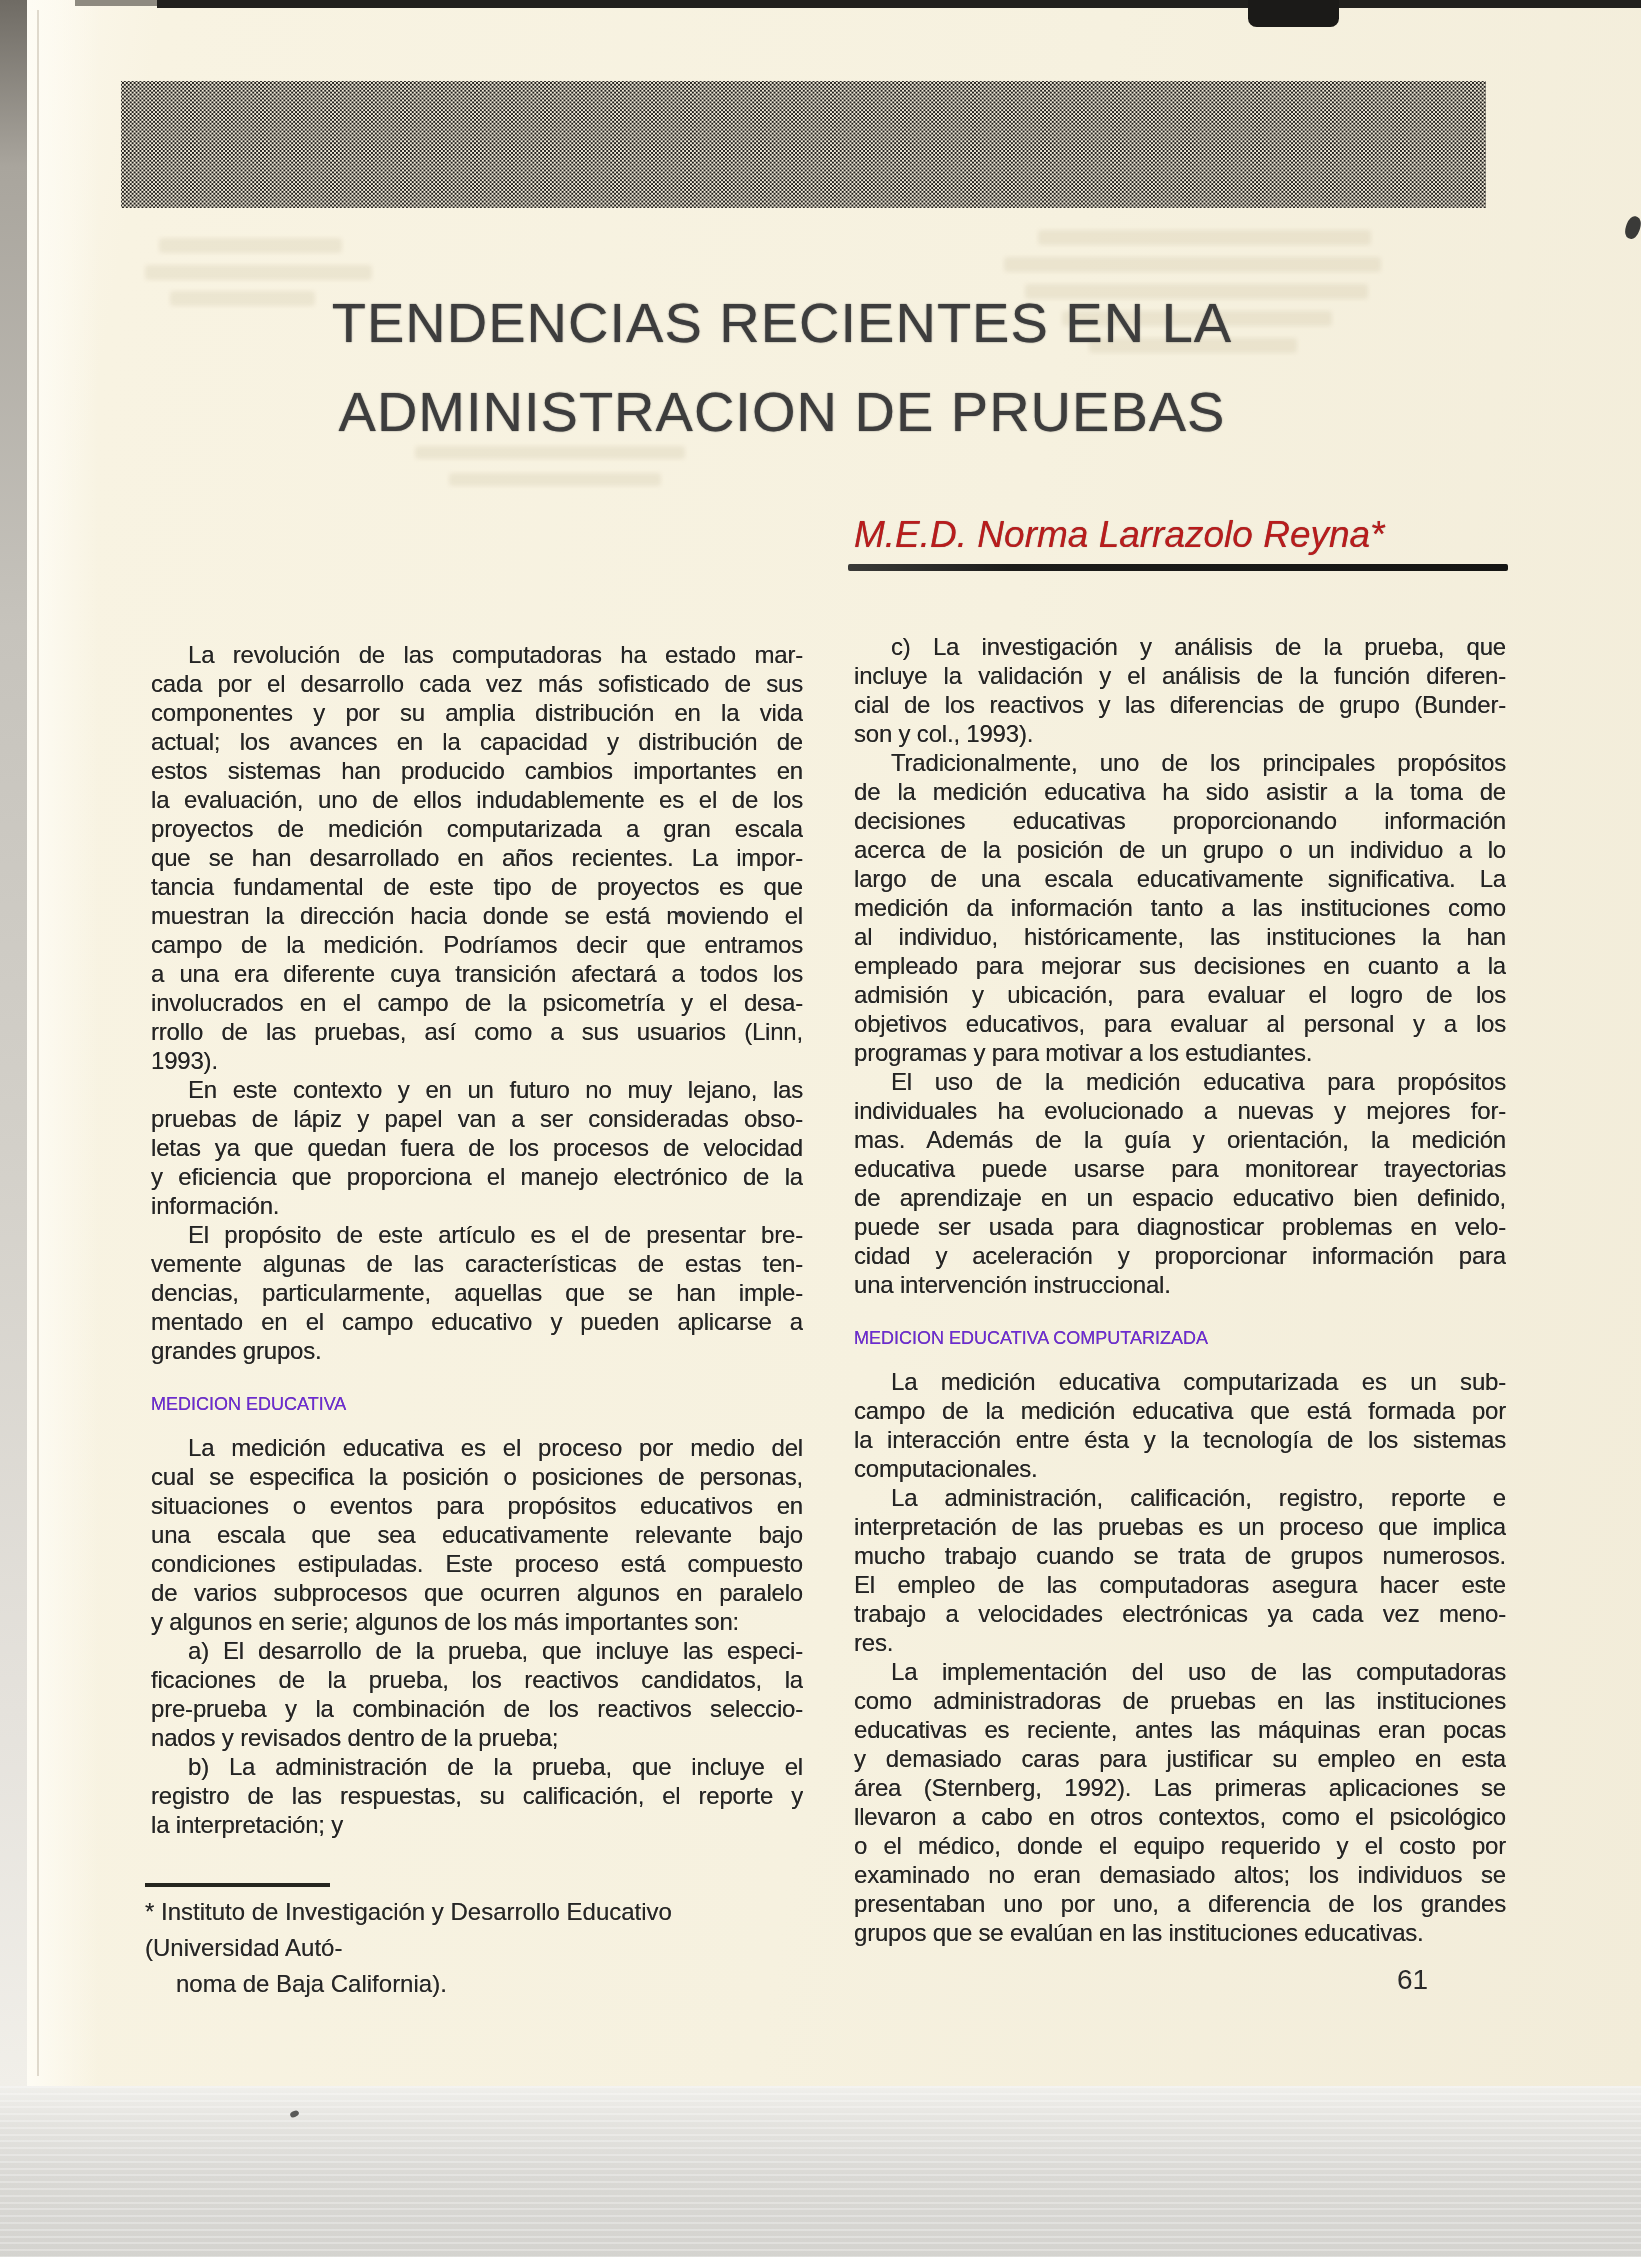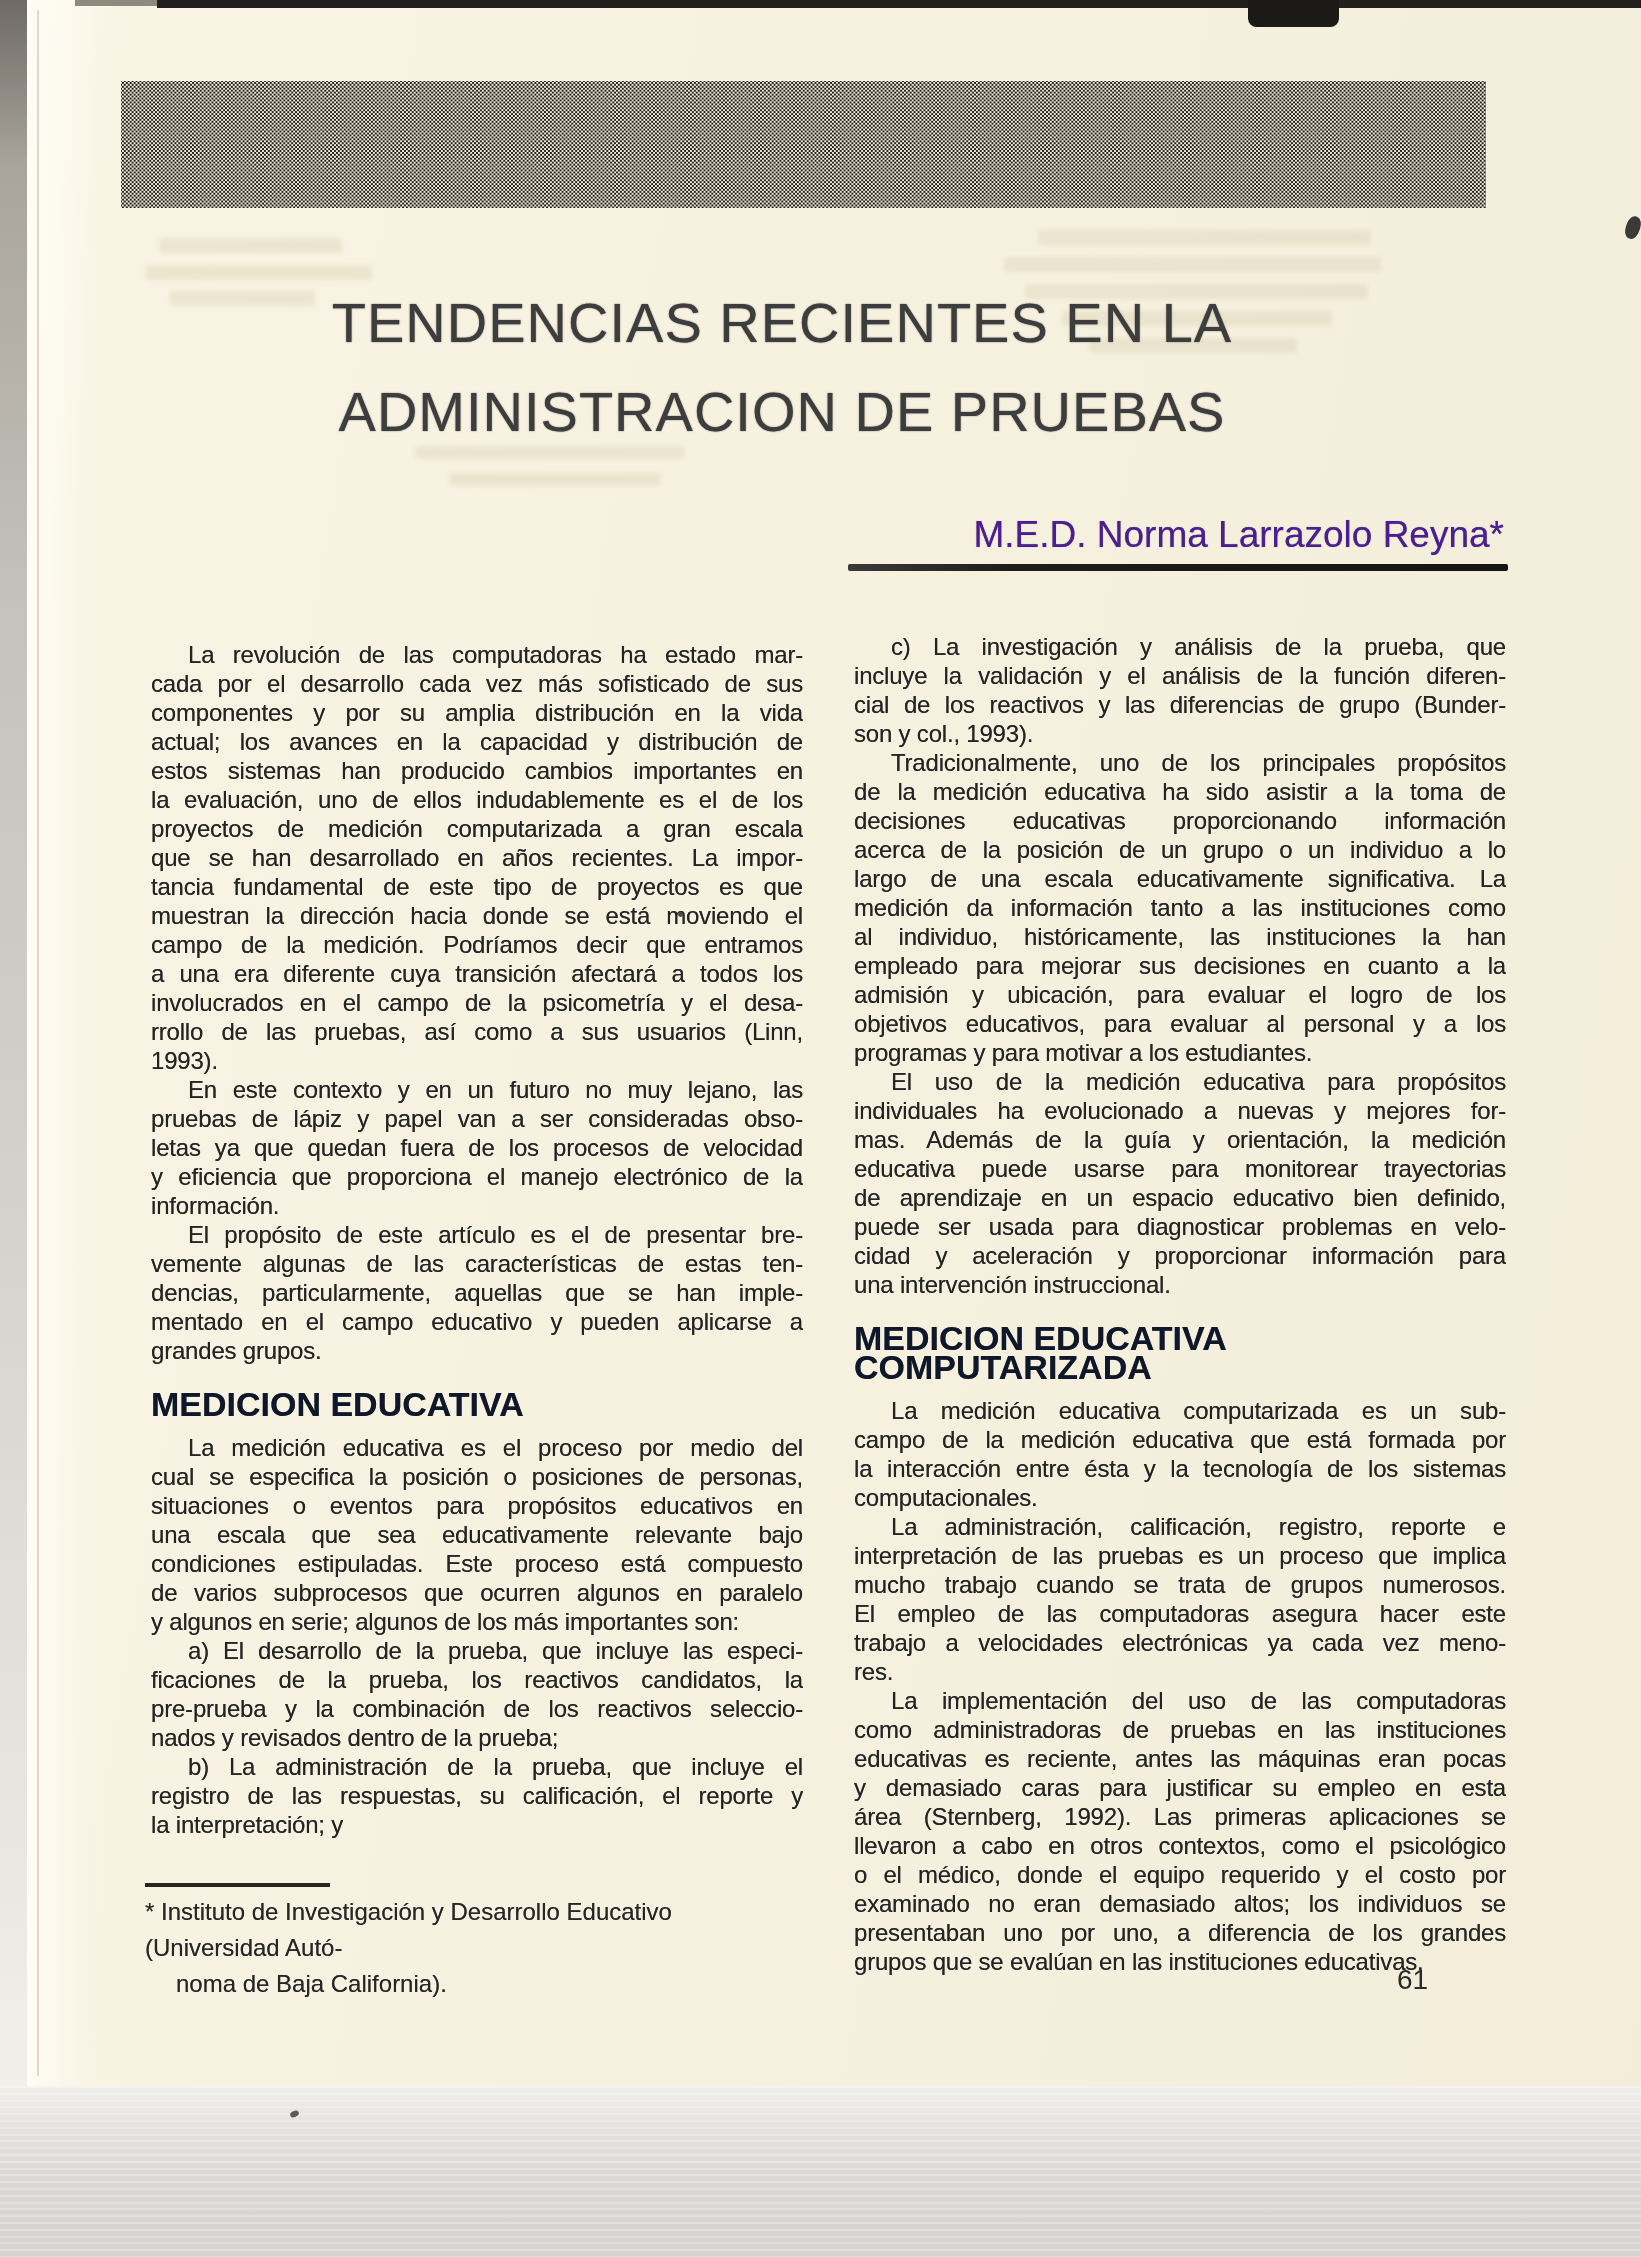--- a/index.html
+++ b/index.html
@@ -32,37 +32,37 @@
             radial-gradient(circle,#23211e 1.1px,transparent 1.3px),
             radial-gradient(circle,#23211e 1.1px,transparent 1.3px);
           background-size:3.9px 3.9px;background-position:0 0,1.9px 1.9px;}
 
   
   .title{position:absolute;left:145px;top:278px;width:1274px;text-align:center;
          font-size:56px;line-height:89px;font-weight:400;color:#3d3d3d;
          letter-spacing:1px;text-shadow:0 0 1.4px rgba(60,60,60,0.85);}
 
   
-  .author{position:absolute;left:854px;top:514px;width:650px;text-align:right;
-          font-size:37px;color:#4c1d95;
+  .author{position:absolute;left:854px;top:514px;width:650px;text-align:left;
+          font-style:italic;font-size:37px;color:#b91c1c;
           text-shadow:0 0 0.8px rgba(46,46,46,0.7);}
   .author-rule{position:absolute;left:848px;top:564px;width:660px;height:6.8px;
           background:linear-gradient(90deg,#3a3a38 0%,#1c1c1a 25%,#151513 100%);
           border-radius:1.9px;}
 
   
   .col{position:absolute;width:652px;color:#242424;font-size:24px;line-height:29px;
        letter-spacing:-0.2px;text-shadow:0 0 0.6px rgba(36,36,36,0.65);}
   .col-left{left:151px;top:640px;}
   .col-right{left:854px;top:632px;}
   .line{height:29px;overflow:hidden;text-align:justify;text-align-last:justify;text-justify:inter-word;}
   .line.first{padding-left:37px;}
   .line.last{text-align-last:left;}
-  .heading{font-weight:700;font-size:34px;line-height:29px;letter-spacing:0;
-           margin-top:25px;margin-bottom:13.5px;color:#0f172a;}
+  .heading{font-weight:400;font-size:18px;line-height:29px;letter-spacing:0;
+           margin-top:25px;margin-bottom:13.5px;color:#6d28d9;}
 
   
   .footnote-rule{position:absolute;left:145px;top:1883px;width:185px;height:3.9px;background:#26261f;}
   .footnote{position:absolute;left:145px;top:1894px;width:560px;font-size:24px;
             line-height:36px;color:#262626;text-shadow:0 0 0.5px rgba(38,38,38,0.6);}
   .footnote .fn2{padding-left:31px;}
 
   
   .page-number{position:absolute;left:1397px;top:1964px;width:108px;text-align:left;
                font-size:28px;color:#2a2a2a;}

